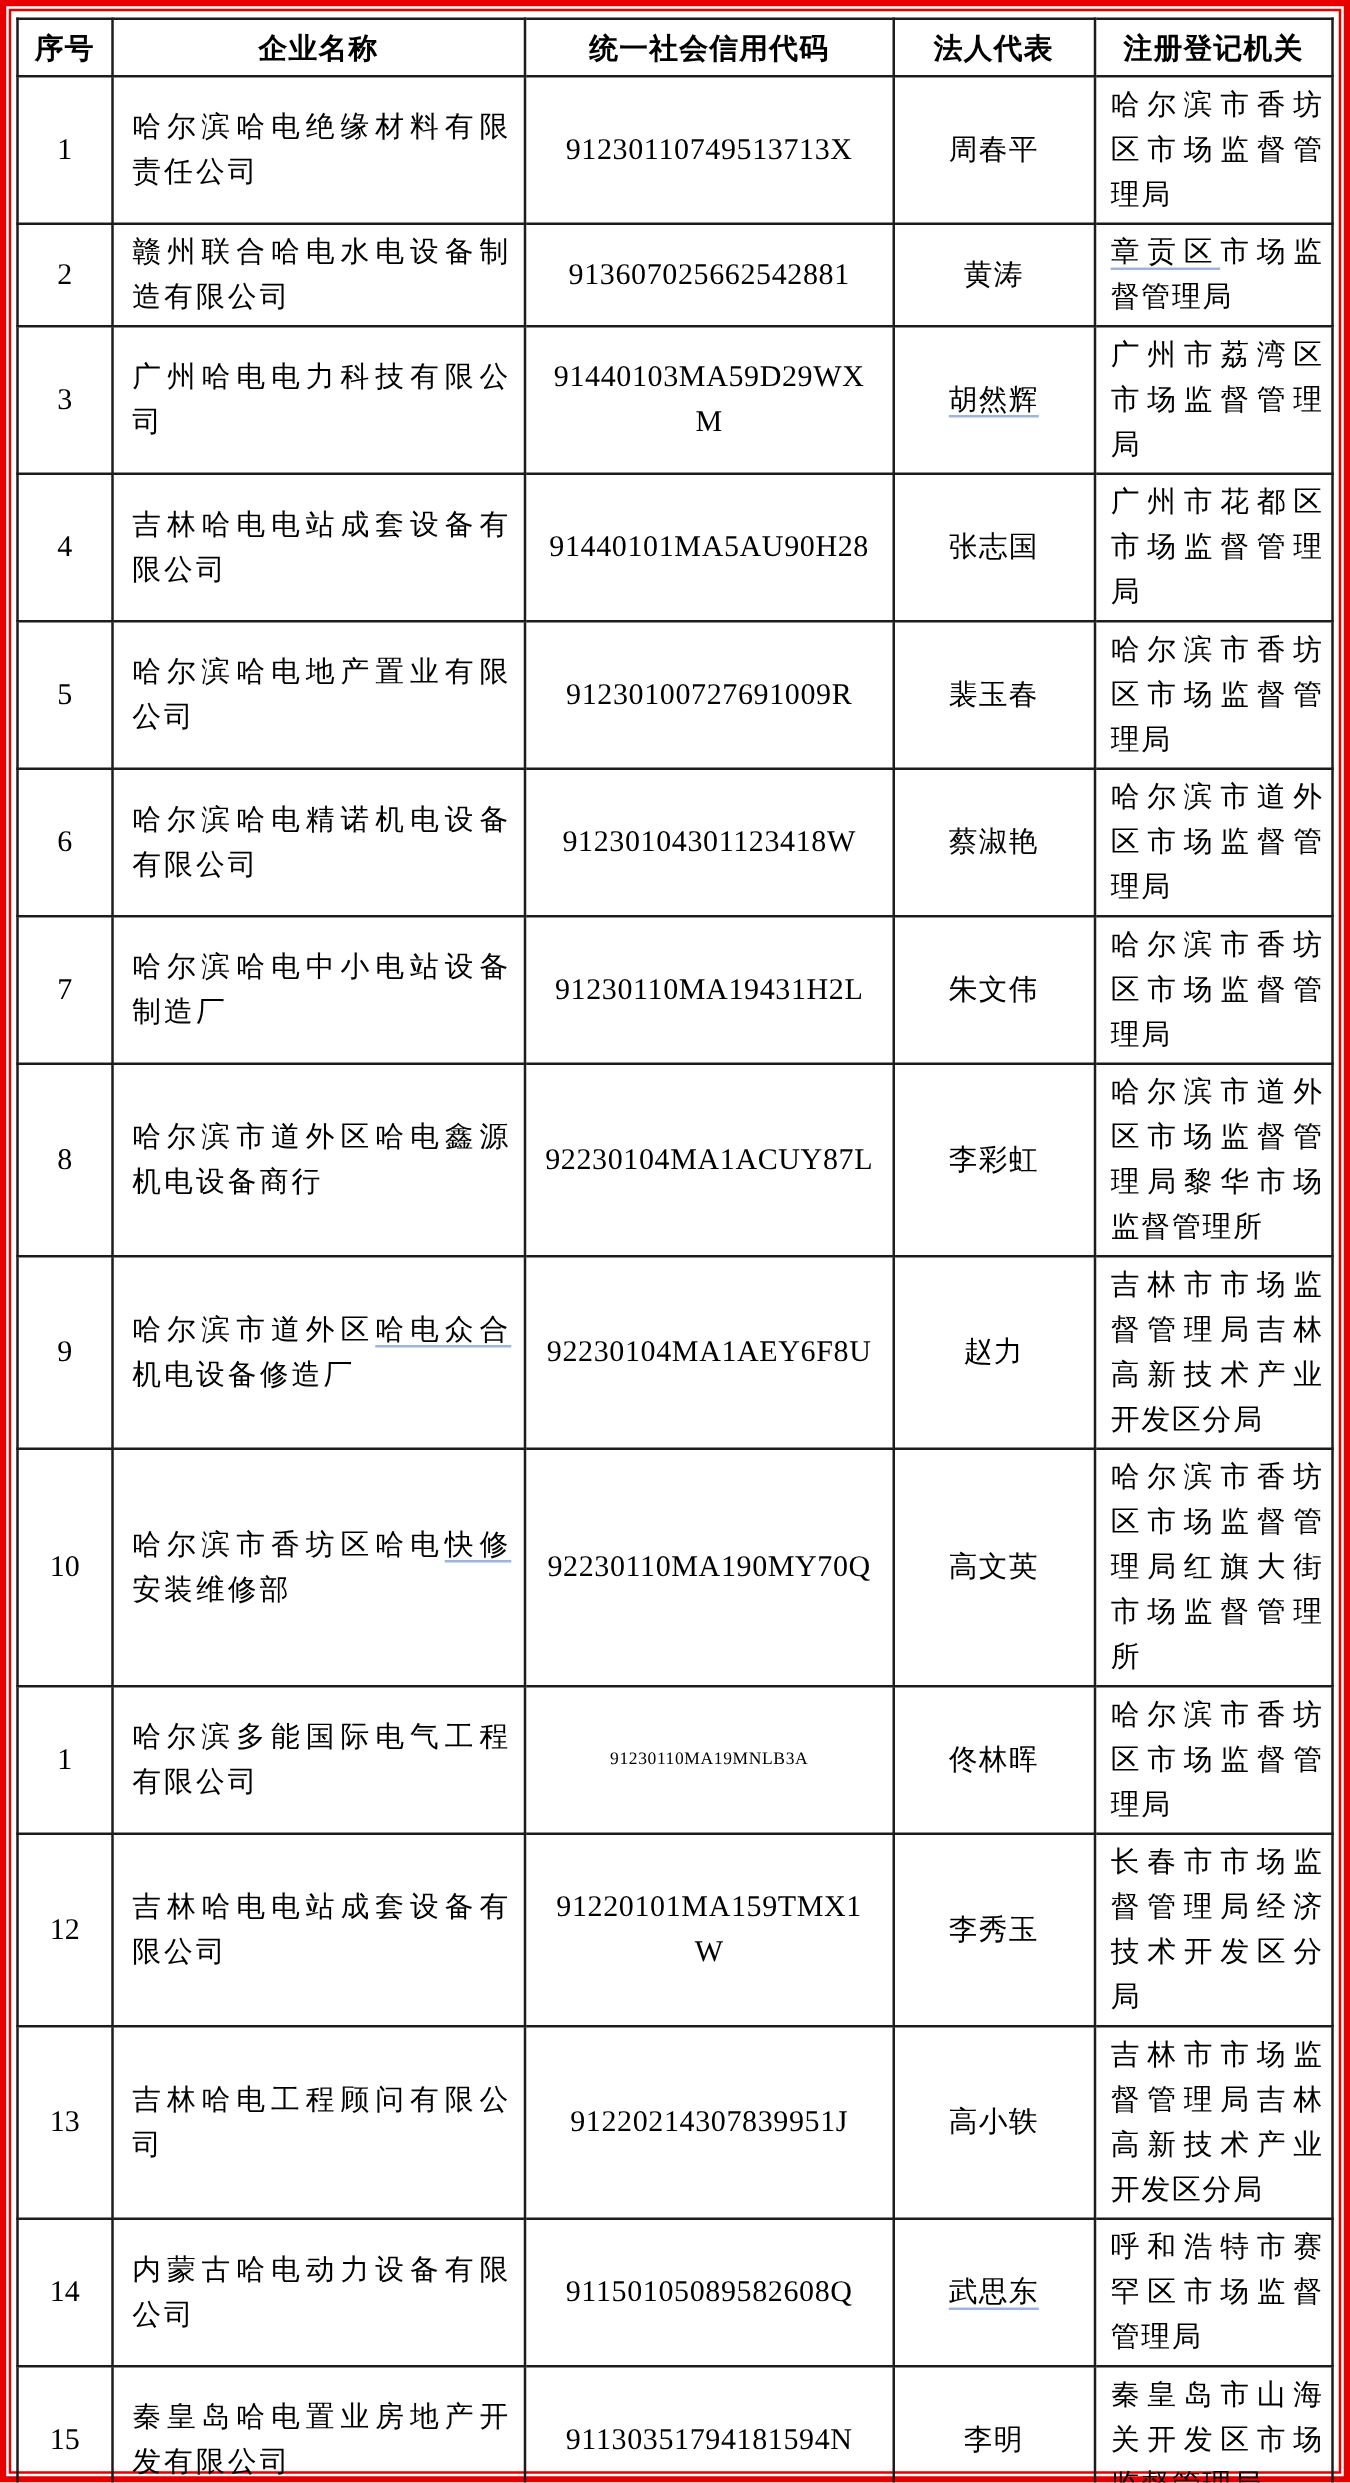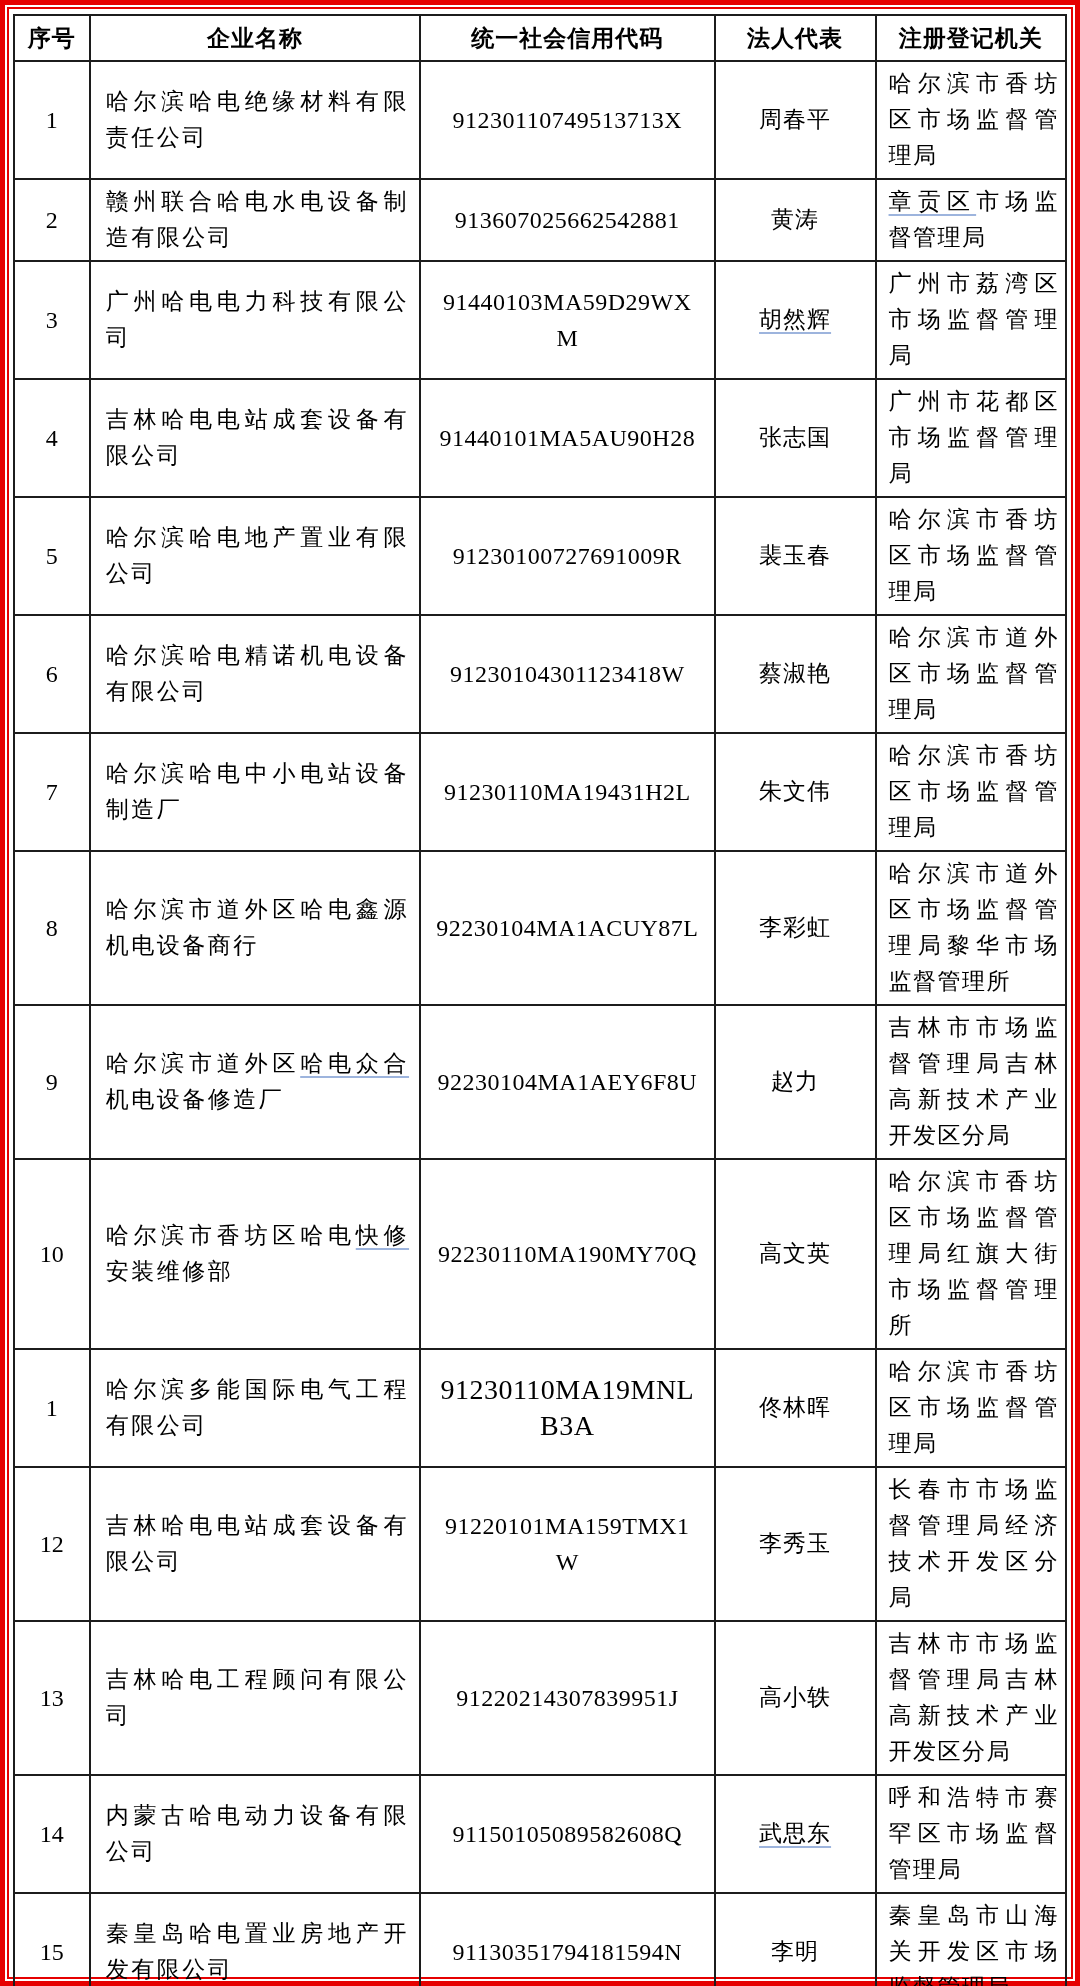--- a/index.html
+++ b/index.html
@@ -54,21 +54,21 @@
     text-align:justify;text-align-last:left;
     letter-spacing:2.5px;
     padding:4px 10px 4px 15px;
   }
   .c-code{
     text-align:center;
     font-size:24px;
     letter-spacing:0.5px;
     padding:4px 14px;
   }
-  .c-code.small{font-size:28px;}
+  .c-code.small{font-size:14px;}
   .c-rep{text-align:center;letter-spacing:1px;}
   .c-auth{
     text-align:justify;text-align-last:left;
     letter-spacing:1.5px;
     padding:4px 6px 4px 12px;
     margin-left:27px;
   }
   .u{
     text-decoration:underline;
     text-decoration-color:var(--ublue);

